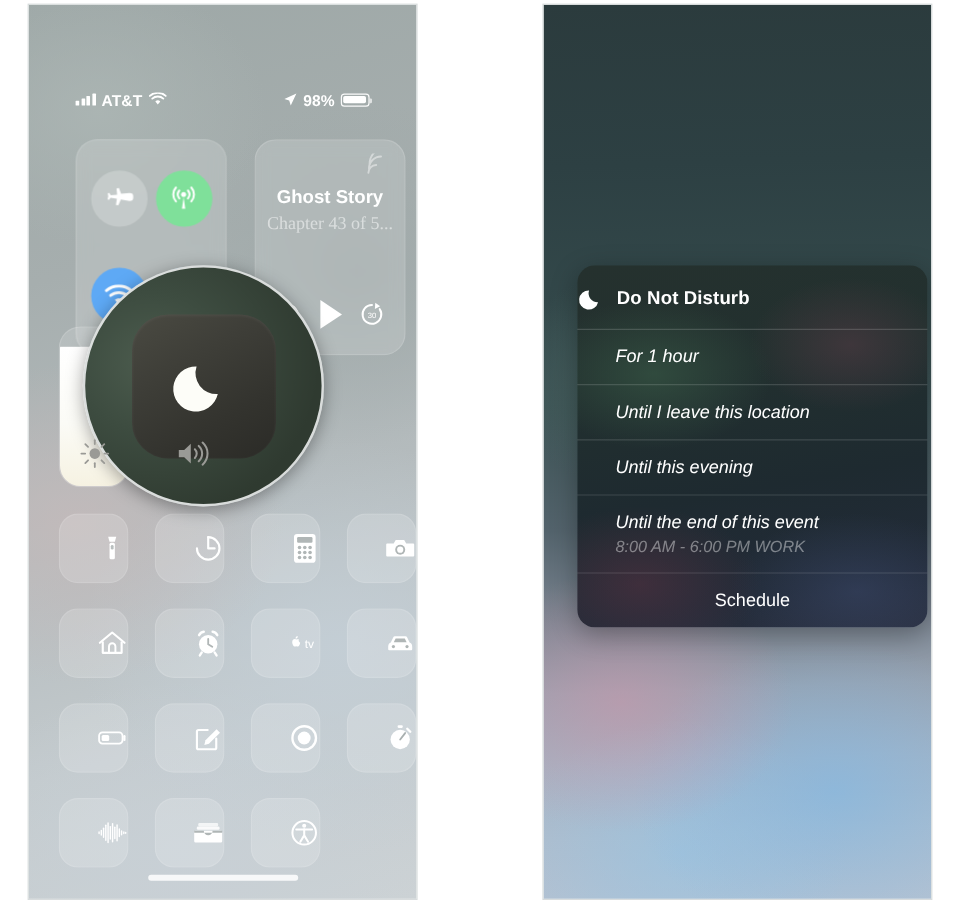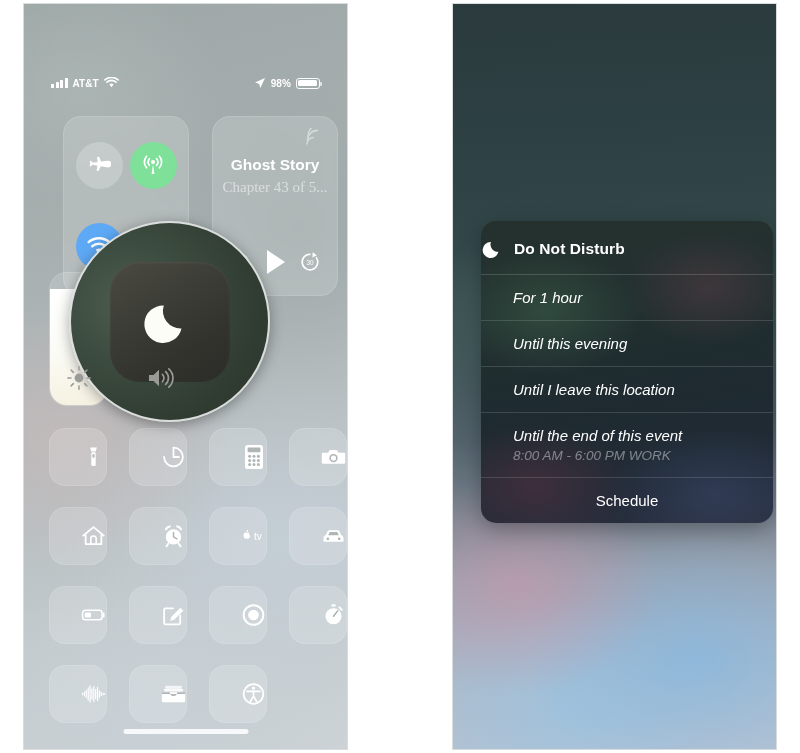--- a/index.html
+++ b/index.html
@@ -57,23 +57,23 @@
 
   
   .status-bar {
     position: absolute;
     top: 68px;
     left: 0; right: 0;
     height: 22px;
     display: flex;
     align-items: center;
     justify-content: space-between;
-    padding: 0 27px;
+    padding: 0 39px;
     color: #ffffff;
-    font-size: 10px;
+    font-size: 13px;
     font-weight: bold;
     letter-spacing: 0.1px;
   }
   .status-left, .status-right { display: flex; align-items: center; gap: 5px; }
 
   .sig-bars { display: flex; align-items: flex-end; gap: 1.5px; height: 10px; }
   .sig-bars i { width: 3px; background: #fff; border-radius: 0.5px; display: block; }
   .sig-bars i:nth-child(1){ height: 4px; }
   .sig-bars i:nth-child(2){ height: 6px; }
   .sig-bars i:nth-child(3){ height: 8px; }
@@ -572,25 +572,25 @@
           <path d="M17.4 14.8 A7.4 7.4 0 0 1 9.9 5 A8 8 0 1 0 17.4 14.8 Z" fill="#ffffff"></path>
         </svg>
         <div class="dnd-title">Do Not Disturb</div>
       </div>
 
       <div class="dnd-option">
         <span>For 1 hour</span>
       </div>
 
       <div class="dnd-option">
+        <span>Until I leave this location</span>
+      </div>
+
+      <div class="dnd-option">
         <span>Until this evening</span>
-      </div>
-
-      <div class="dnd-option">
-        <span>Until I leave this location</span>
       </div>
 
       <div class="dnd-option">
         <span>Until the end of this event</span>
         <span class="dnd-option-sub">8:00 AM - 6:00 PM WORK</span>
       </div>
 
       <div class="dnd-schedule">
         <span>Schedule</span>
       </div>

